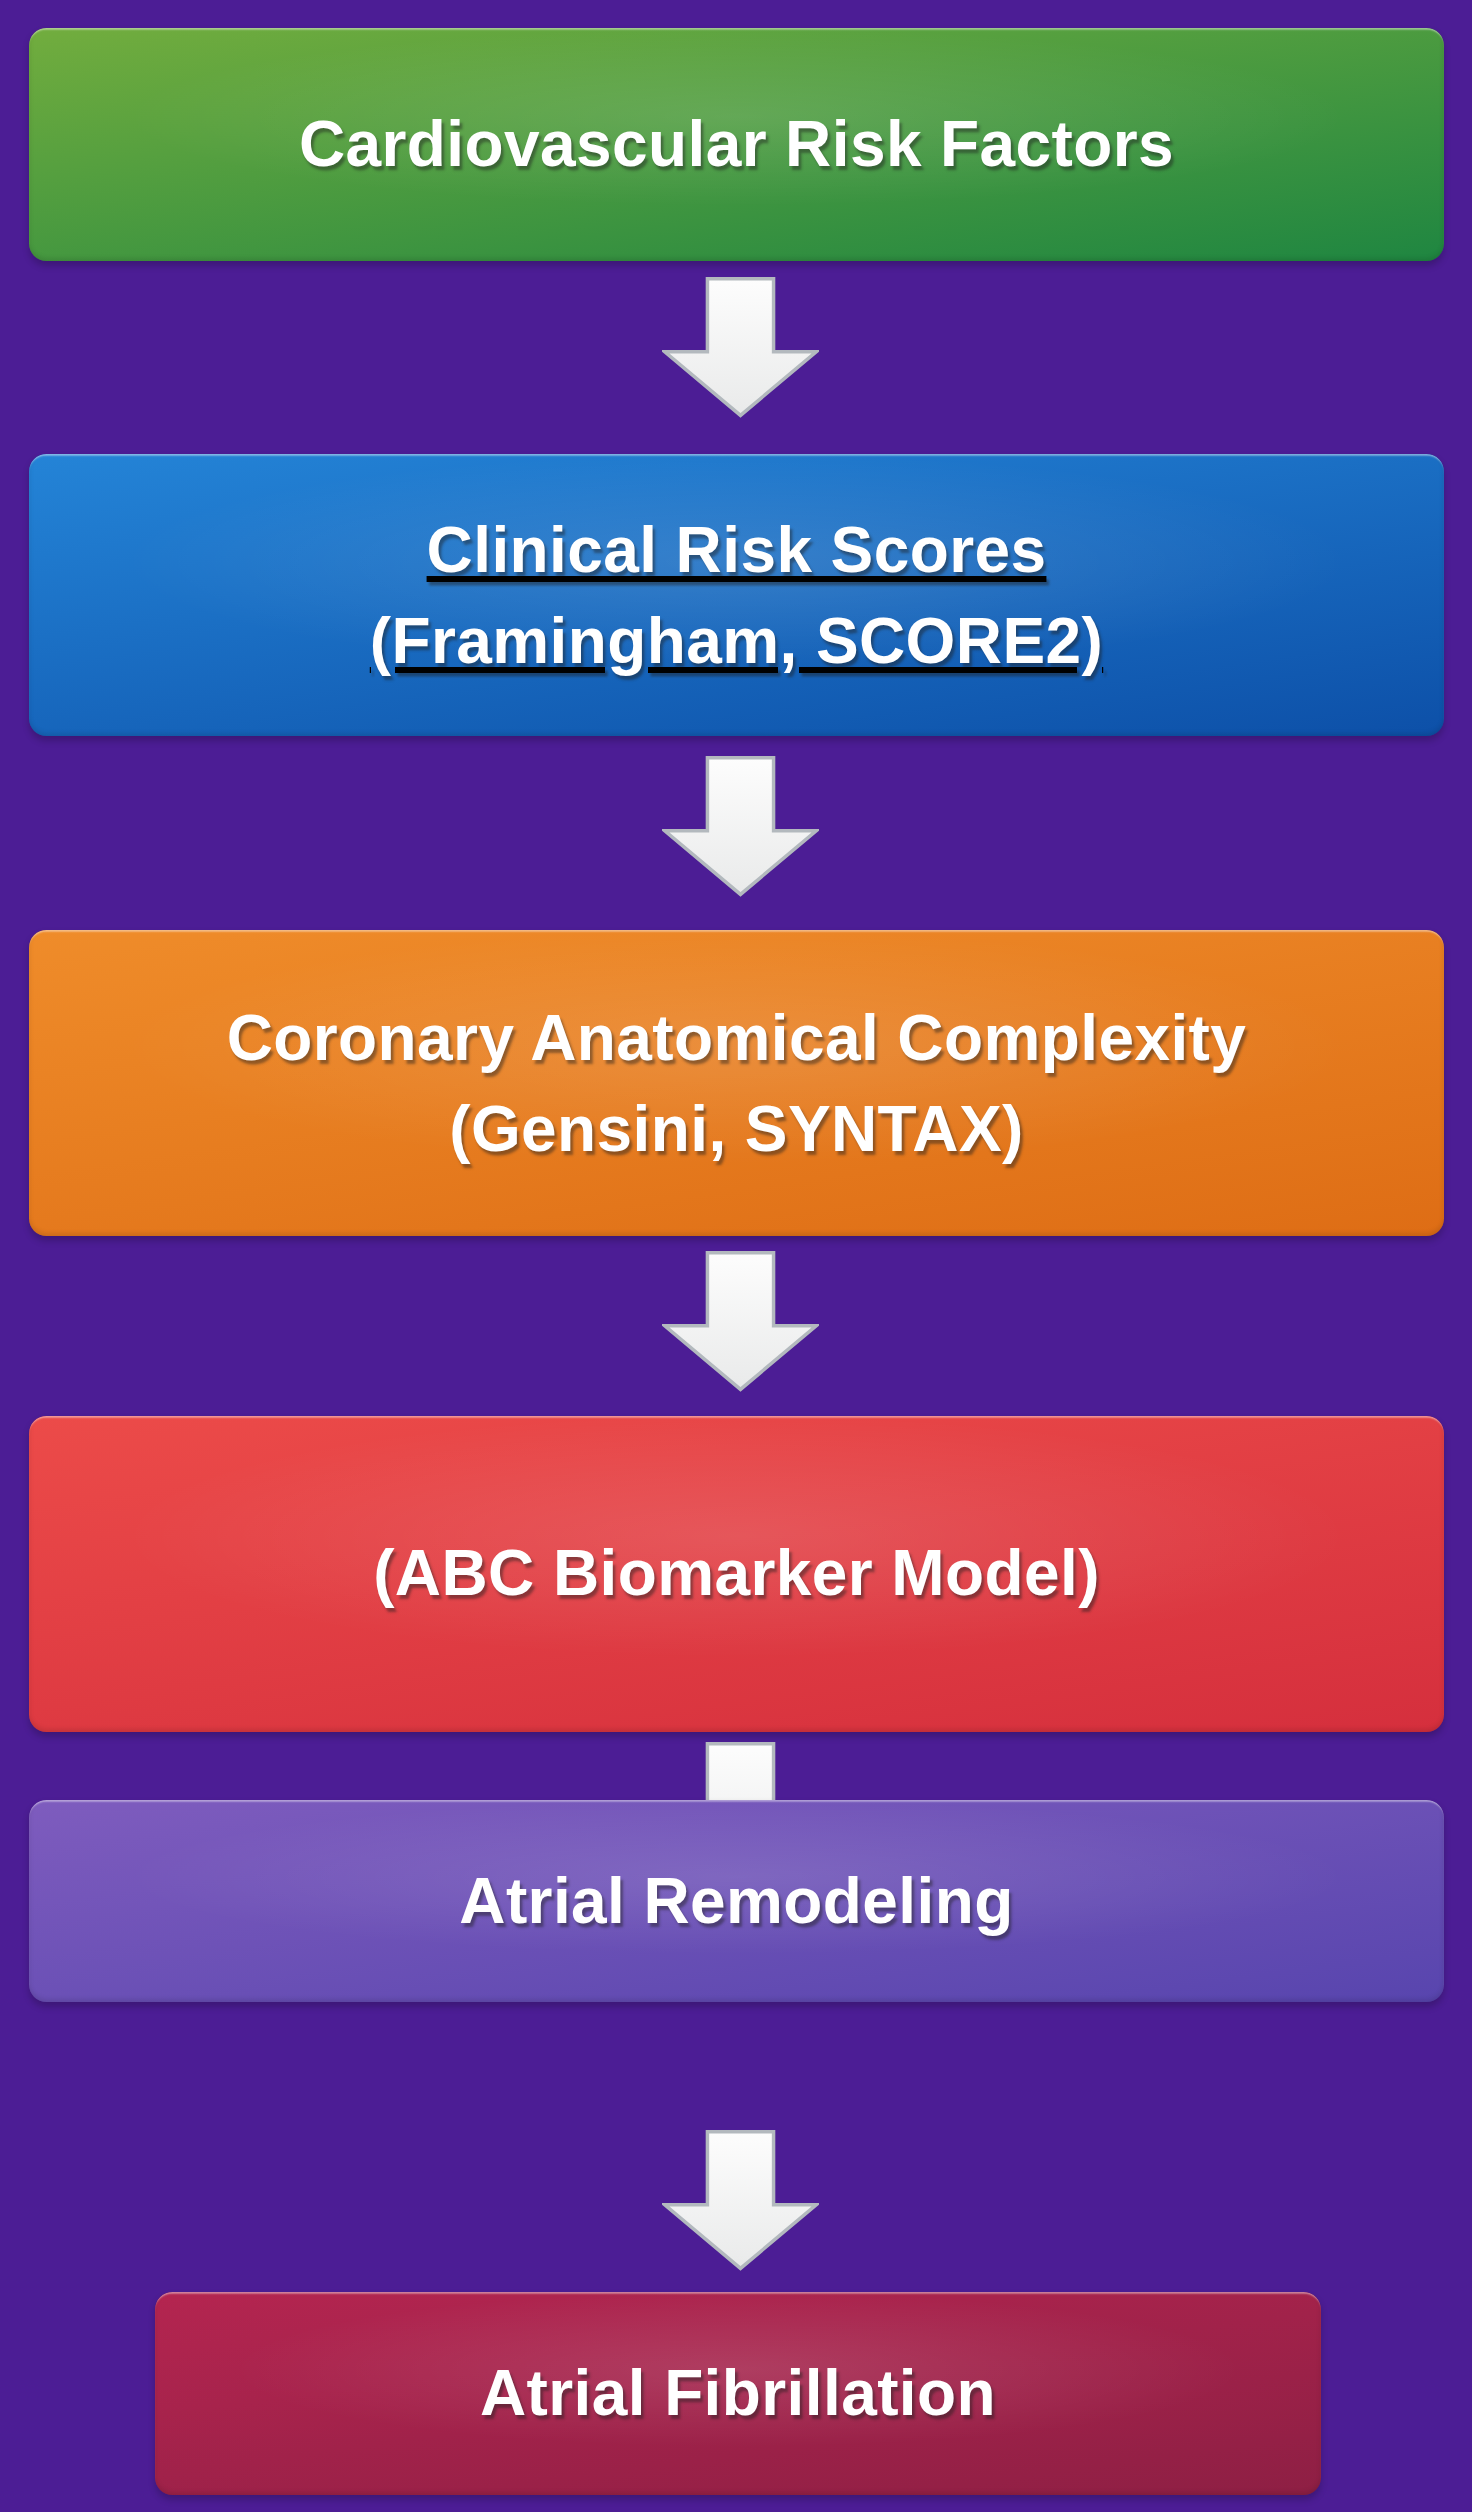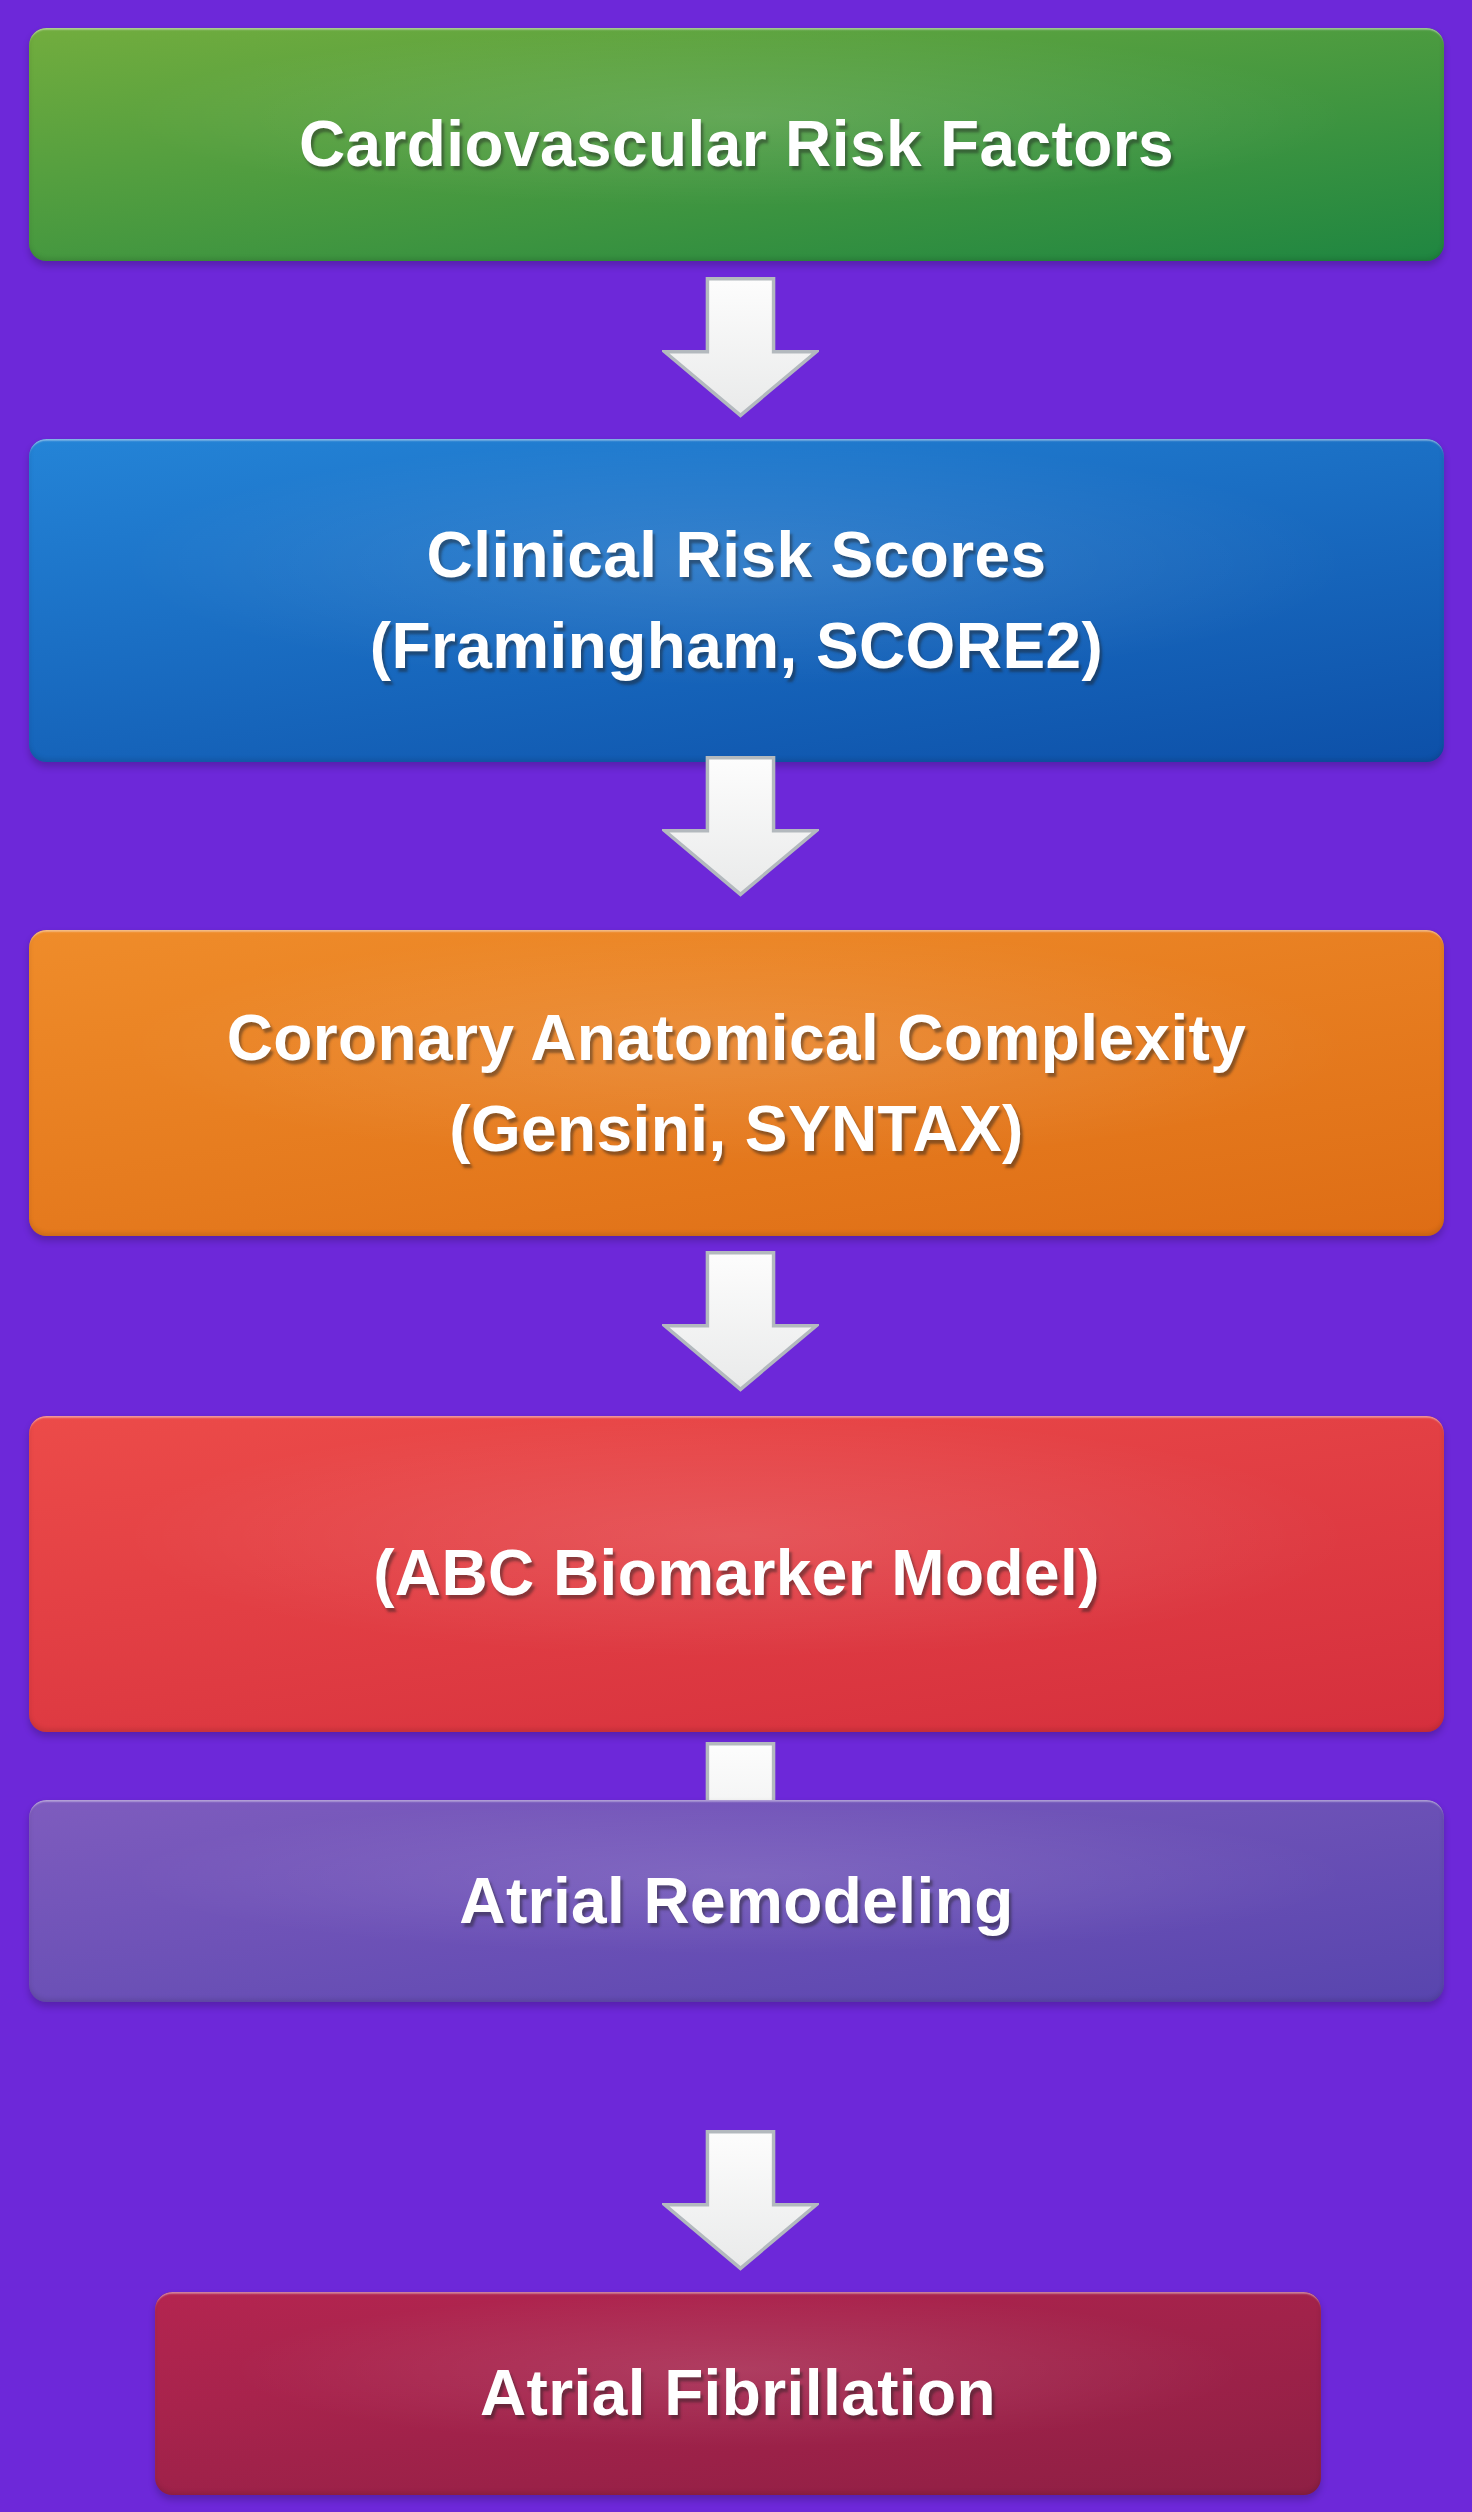--- a/index.html
+++ b/index.html
@@ -5,21 +5,21 @@
   html, body {
     margin: 0;
     padding: 0;
     background: #ffffff;
     font-family: "Liberation Sans", sans-serif;
   }
   .canvas {
     position: relative;
     width: 1472px;
     height: 2512px;
-    background: #6d28d9;
+    background: #4c1d95;
     overflow: hidden;
   }
   .flow-box {
     position: absolute;
     left: 29px;
     width: 1415px;
     border-radius: 17.4px;
     display: flex;
     flex-direction: column;
     align-items: center;
@@ -59,21 +59,21 @@
     font-weight: bold;
     letter-spacing: 0.4px;
     text-align: center;
     line-height: 1.05;
     text-shadow: 2.6px 3.5px 2.6px rgba(30,30,30,0.45);
     white-space: nowrap;
   }
   .box-subtitle:empty { display: none; }
 
   #box-0 { top: 28px;   height: 233px; }
-  #box-1 { top: 439px;  height: 323px; }
+  #box-1 { top: 454px;  height: 282px; text-decoration: underline; }
   #box-2 { top: 930px; height: 306px; }
   #box-3 { top: 1416px; height: 316px; }
   #box-4 { top: 1800px; height: 202px; }
   #box-5 { top: 2292px; height: 203px; left: 155px; width: 1166px; }
 
   .arrow {
     position: absolute;
     left: 662px;
     width: 157px;
     height: 141px;

